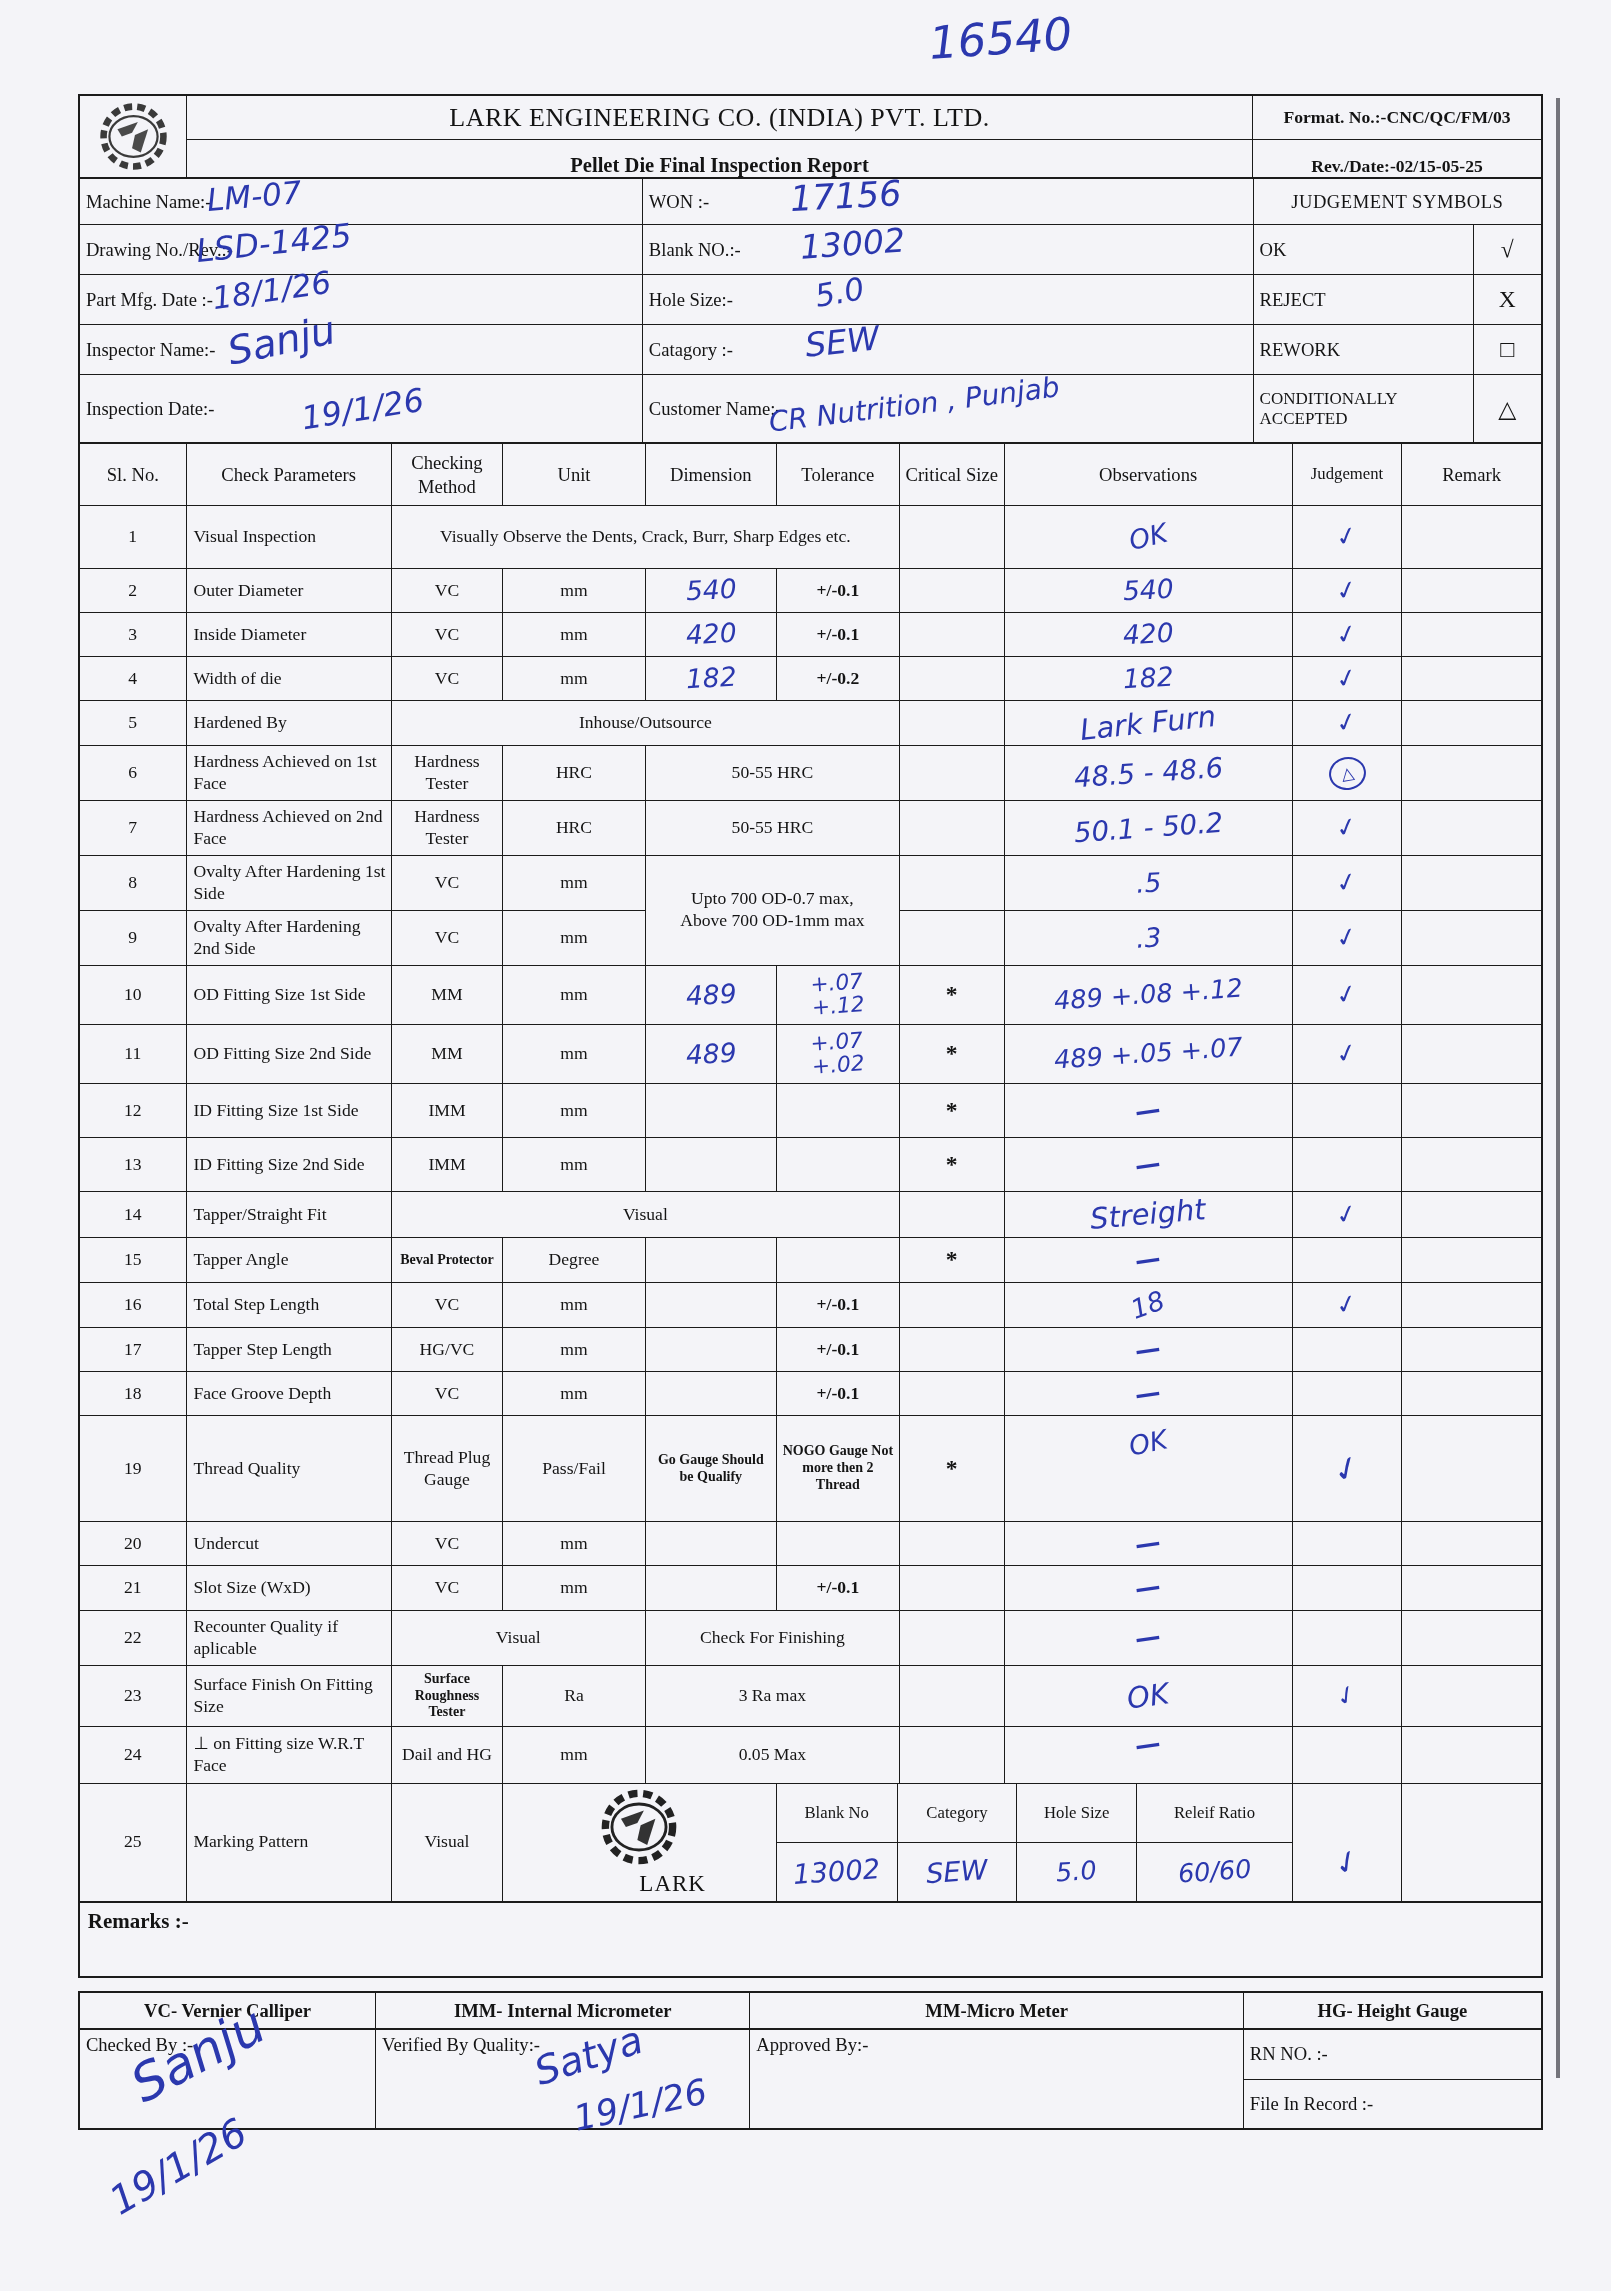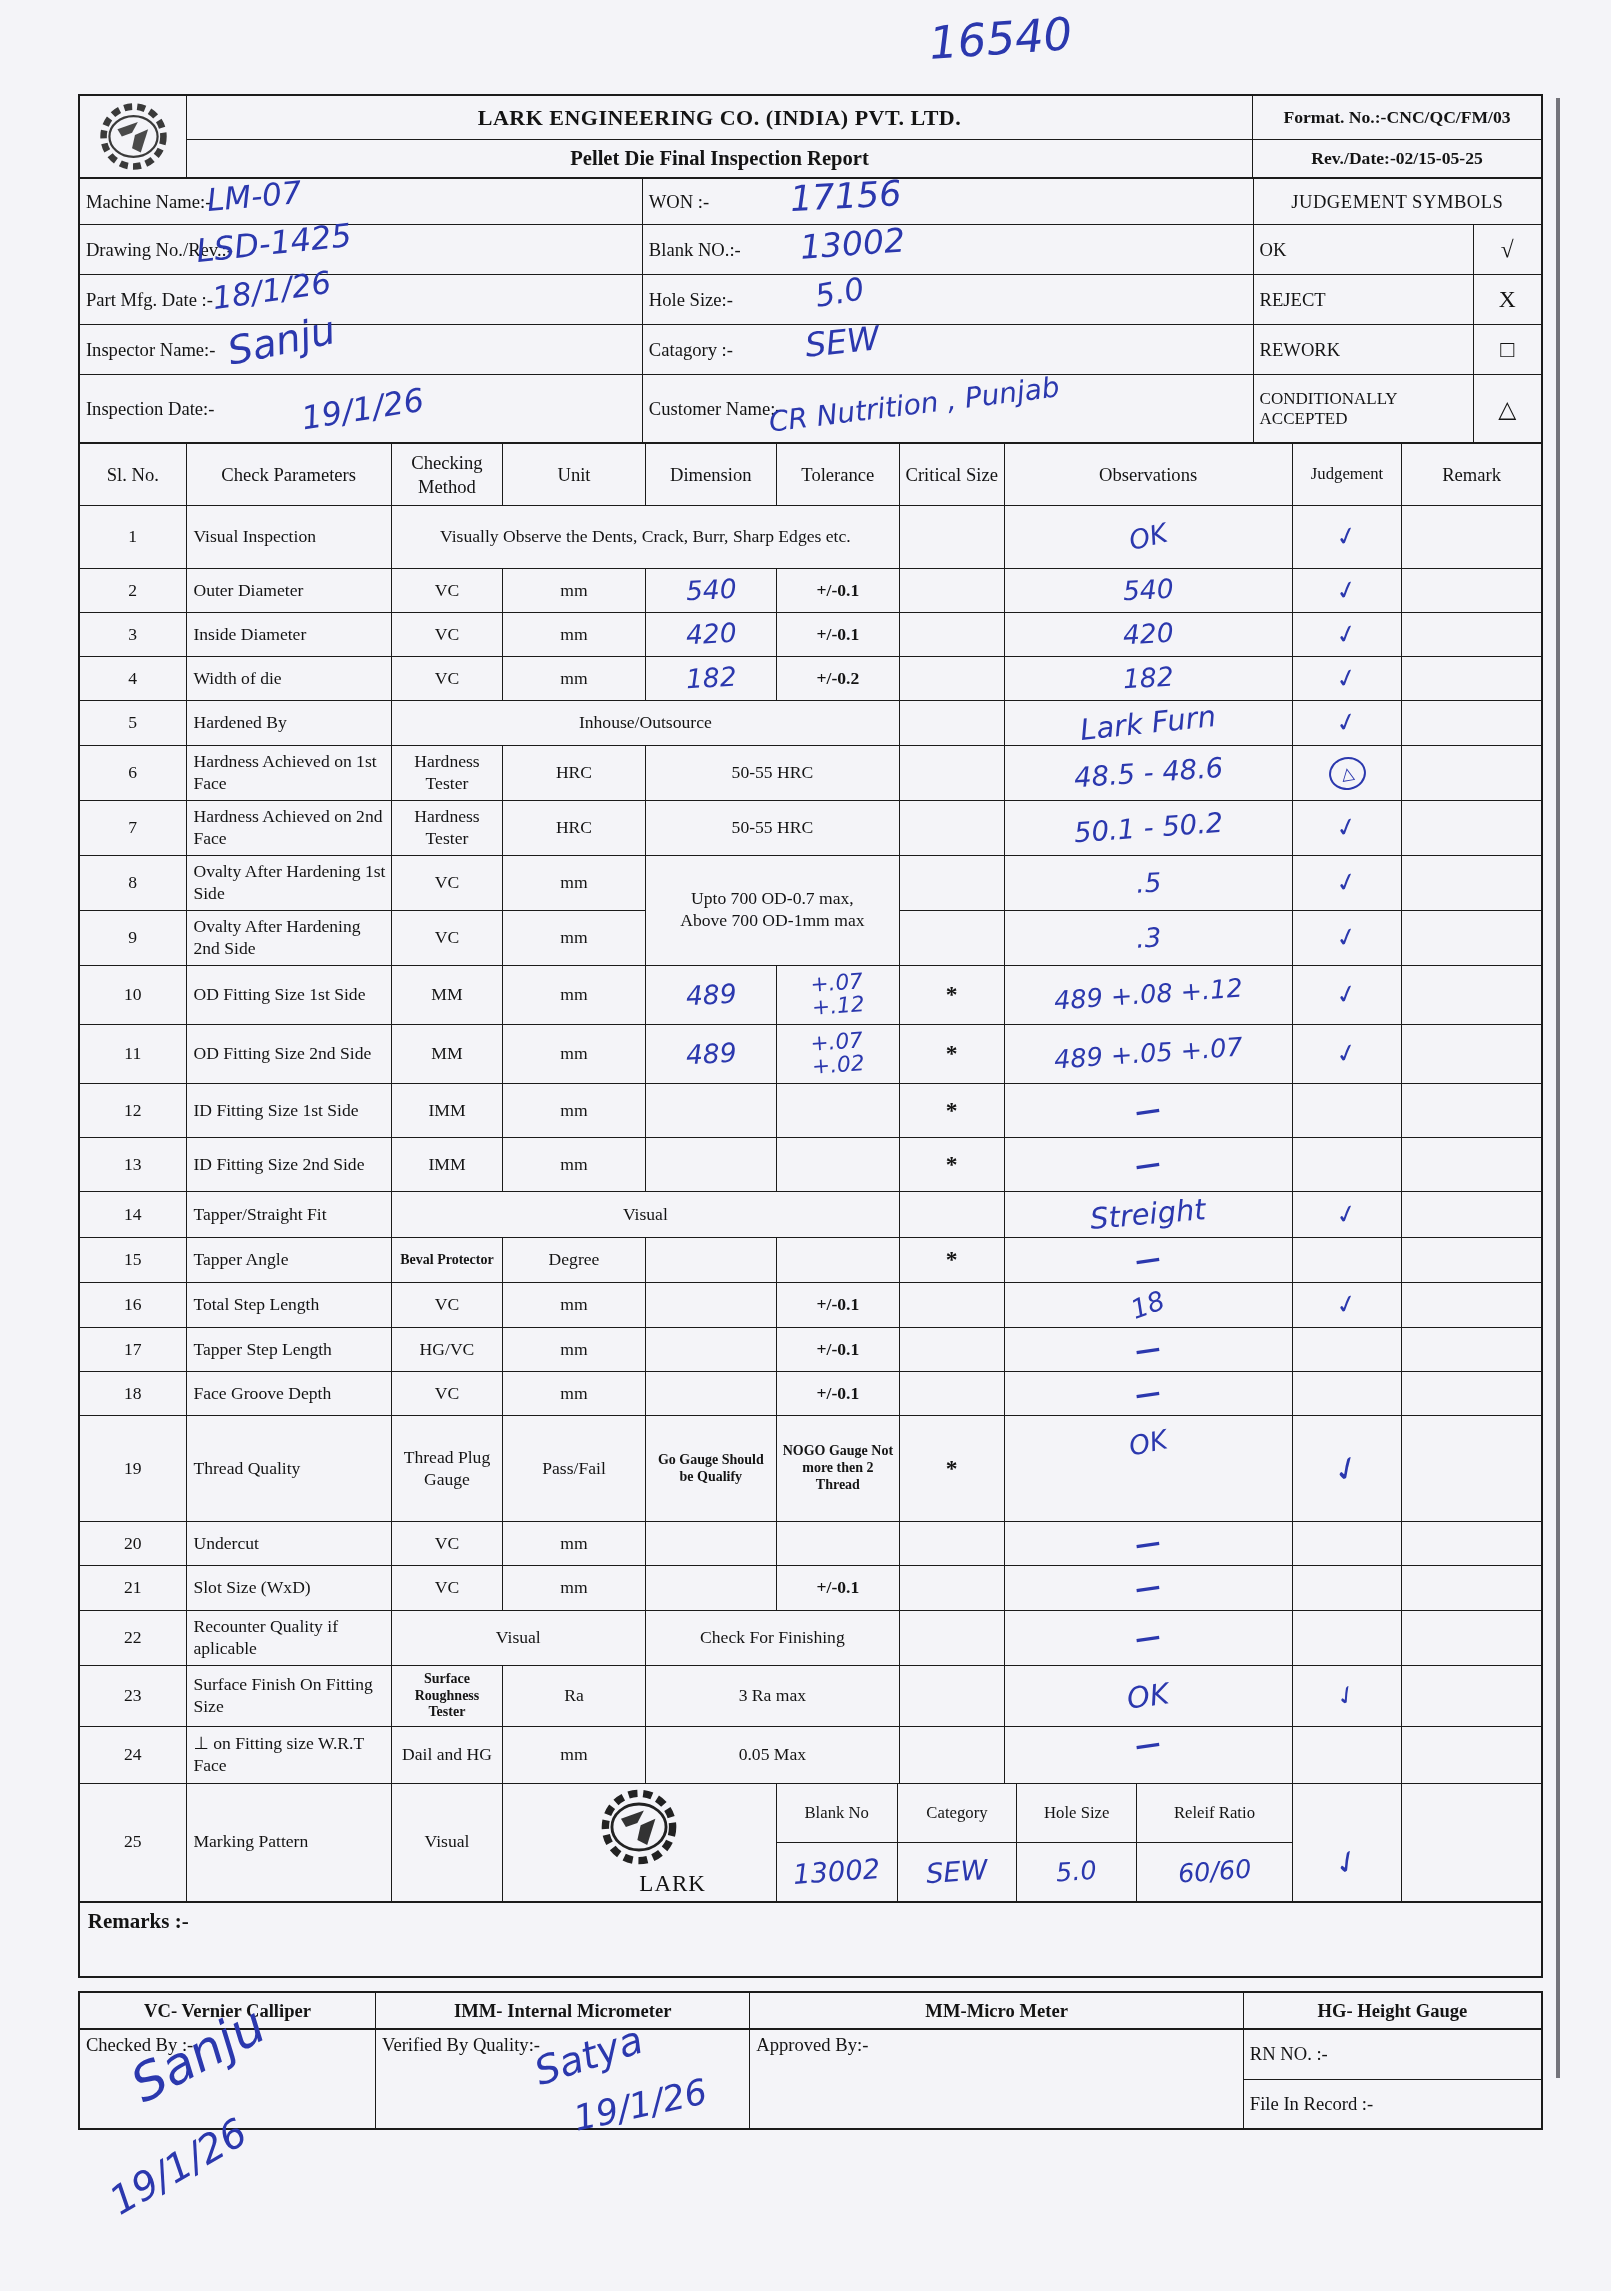--- a/index.html
+++ b/index.html
@@ -28,22 +28,22 @@
     font-family:"DejaVu Sans", sans-serif;
   }
   
   .form{position:absolute;left:78px;top:94px;width:1465px;}
   .top-serial{position:absolute;left:929px;top:15.7px;font-size:45px;transform:rotate(-4deg);}
   
   .title-block{display:grid;grid-template-columns:106px 1fr 289px;border:2.5px solid var(--ln);}
   .tb-cell{border-left:1.6px solid var(--ln);display:flex;align-items:center;justify-content:center;}
   .logo-cell{grid-row:1/3;border-left:none;}
   .company-row{height:43px;}
-  .sub-row{height:37px;border-top:1.6px solid var(--ln);}
-  .company-name{font-size:22px;font-weight:bold;letter-spacing:0.5px;}
+  .sub-row{height:37px;border-top:1.6px solid var(--ln);align-items:flex-end;}
+  .company-name{font-size:26px;font-weight:normal;letter-spacing:0.5px;}
   .report-title{font-size:20.6px;font-weight:bold;}
   .fmt{font-size:17.6px;font-weight:bold;}
   
   .info{display:grid;grid-template-columns:575fr 625fr 225fr 70fr;border:2px solid var(--ln);border-top:none;}
   .info .cell{border-left:1.6px solid var(--ln);border-top:1.6px solid var(--ln);
     display:flex;align-items:center;padding:2px 5.9px;position:relative;font-size:18.6px;}
   .info .cell.first-col{border-left:none;}
   .info .row1{border-top:none !important;}
   .info .sym{justify-content:center;font-size:23.5px;}
   .judg-title{justify-content:center;font-size:20.6px;letter-spacing:0.5px;}

